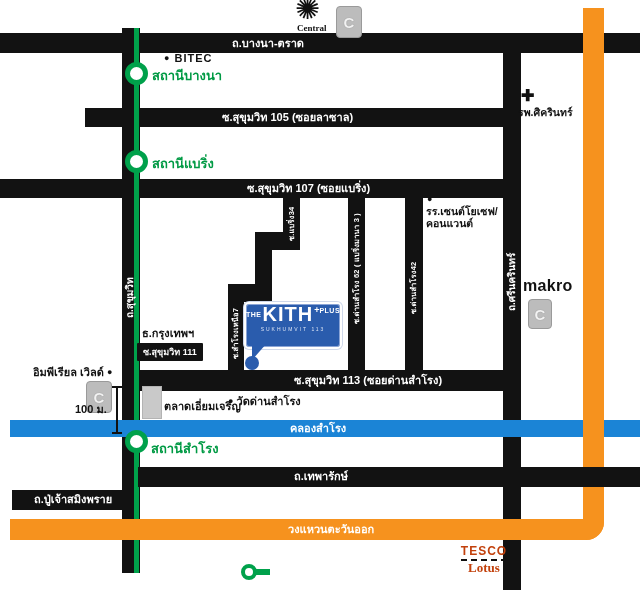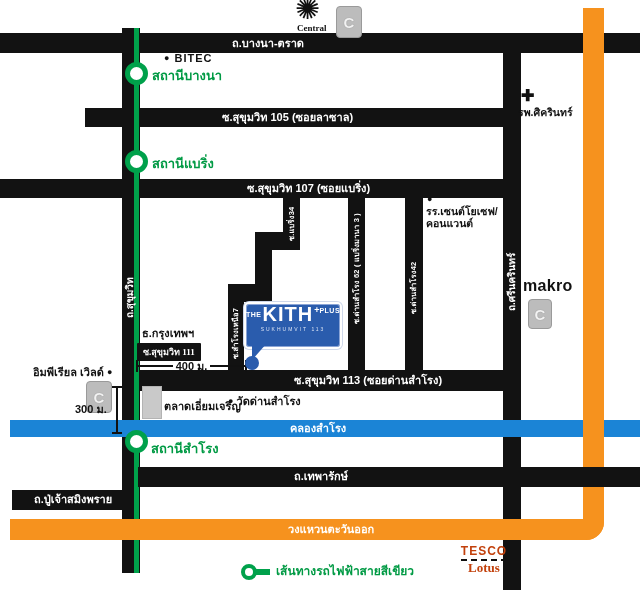--- a/index.html
+++ b/index.html
@@ -30,21 +30,21 @@
     display:flex;flex-direction:column;align-items:center;color:#fff;}
   .kith-row{display:flex;align-items:flex-start;line-height:1;}
   .kith-the{font-size:7px;font-weight:bold;margin-top:7px;letter-spacing:.5px;}
   .kith-kith{font-size:20px;font-weight:bold;letter-spacing:1px;margin:0 1px;}
   .kith-plus{display:flex;align-items:flex-start;margin-top:2px;}
   .kith-plus-sign{font-size:9px;font-weight:bold;line-height:1;}
   .kith-plus-word{font-size:7px;font-weight:bold;letter-spacing:.5px;margin-top:1px;}
   .kith-sub{font-size:5px;letter-spacing:2px;margin-top:2px;color:#d9e2f3;}
   .kith-tail{position:absolute;left:252px;top:343px;width:0;height:0;border-top:17px solid #2a5cad;border-right:15px solid transparent;z-index:7;}
   .kith-dot{position:absolute;left:245px;top:356px;width:14px;height:14px;border-radius:50%;background:#2a5cad;z-index:7;}
-  .badge{position:absolute;background:#121212;color:#fff;font-size:9px;font-weight:bold;padding:2px 6px;white-space:nowrap;z-index:6;border-radius:1px;font-family:Liberation Serif, serif;}
+  .badge{position:absolute;background:#121212;color:#fff;font-size:9px;font-weight:bold;padding:2px 6px;white-space:nowrap;z-index:6;border-radius:1px;}
   .grayrect{position:absolute;background:#c9c9c9;border:1px solid #b3b3b3;z-index:6;}
   .legend-ring{position:absolute;left:241px;top:564px;width:8px;height:8px;border:4px solid #00a14b;border-radius:50%;background:#fff;z-index:6;}
   .legend-stub{position:absolute;left:256px;top:569px;width:14px;height:6px;background:#00a14b;z-index:6;}
   .tesco{position:absolute;left:460px;top:541px;width:48px;text-align:center;z-index:6;color:#c2410c;}
   .tesco .t1{font-size:12px;font-weight:bold;letter-spacing:1px;border-bottom:2px dashed #111;display:inline-block;line-height:1.1;padding-bottom:1px;}
   .tesco .t2{font-family:"Liberation Serif",serif;font-size:13px;font-weight:bold;line-height:1.05;}
   .central-flower{position:absolute;left:295px;top:-6px;font-size:30px;color:#111;z-index:6;line-height:1;}
   .central-word{position:absolute;left:297px;top:23px;font-family:"Liberation Serif",serif;font-size:9px;font-weight:bold;color:#111;z-index:6;}
   .cross{position:absolute;left:521px;top:88px;font-size:16px;color:#111;z-index:6;font-weight:bold;line-height:1;}
   .bitec{position:absolute;left:164px;top:52px;z-index:6;color:#111;font-weight:bold;font-size:11px;letter-spacing:1px;white-space:nowrap;}
@@ -123,33 +123,26 @@
     </div>
 
   <div class="poi" style="left:142px;top:327px;">ธ.กรุงเทพฯ</div>
   <div class="badge" style="left:137px;top:343px;">ซ.สุขุมวิท 111</div>
 
   <div class="poi" style="left:33px;top:366px;"><span>อิมพีเรียล เวิลด์</span> <span class="dot">●</span></div>
   <div class="bigc" style="left:86px;top:381px;width:24px;height:30px;">
       <span>C</span>
     </div>
 
-  <div class="m400">
-    <div class="tickv"></div>
-      <div class="segh"></div>
-    <div class="mlabel">400 ม.</div>
-    <div class="segh"></div>
-      <div class="tickv"></div>
-  </div>
   <div class="m200">
     <div class="tickh"></div>
       <div class="segv"></div>
       <div class="tickh"></div>
   </div>
-  <div class="mlabel" style="position:absolute;left:72px;top:400px;z-index:6;">300 ม.</div>
+  <div class="mlabel" style="position:absolute;left:72px;top:400px;z-index:6;">100 ม.</div>
 
   <div class="grayrect" style="left:142px;top:386px;width:18px;height:31px;"></div>
   <div class="poi" style="left:164px;top:400px;text-align:right;">ตลาดเอี่ยมเจริญ</div>
 
   <div class="poi" style="left:228px;top:395px;"><span class="dot">●</span> <span>วัดด่านสำโรง</span></div>
 
   <div class="kith-bubble">
     <div class="kith-row">
       <span class="kith-the">THE</span>
       <span class="kith-kith">KITH</span>
@@ -163,15 +156,14 @@
   <div class="kith-tail"></div>
   <div class="kith-dot"></div>
 
   <div class="tesco">
     <div class="t1">TESCO</div>
     <div class="t2">Lotus</div>
   </div>
 
   <div class="legend-ring"></div>
   <div class="legend-stub"></div>
-  <div class="legend-text">เส้นทางรถไฟฟ้าสายสีเขียว</div>
 
 </div>
 
 </body></html>

